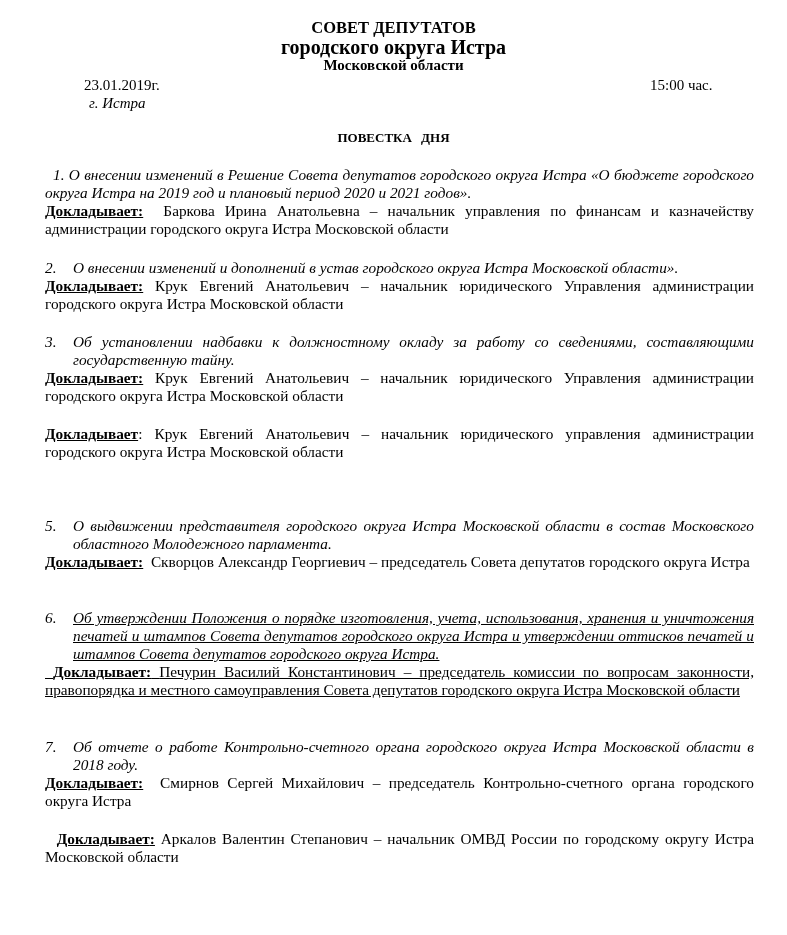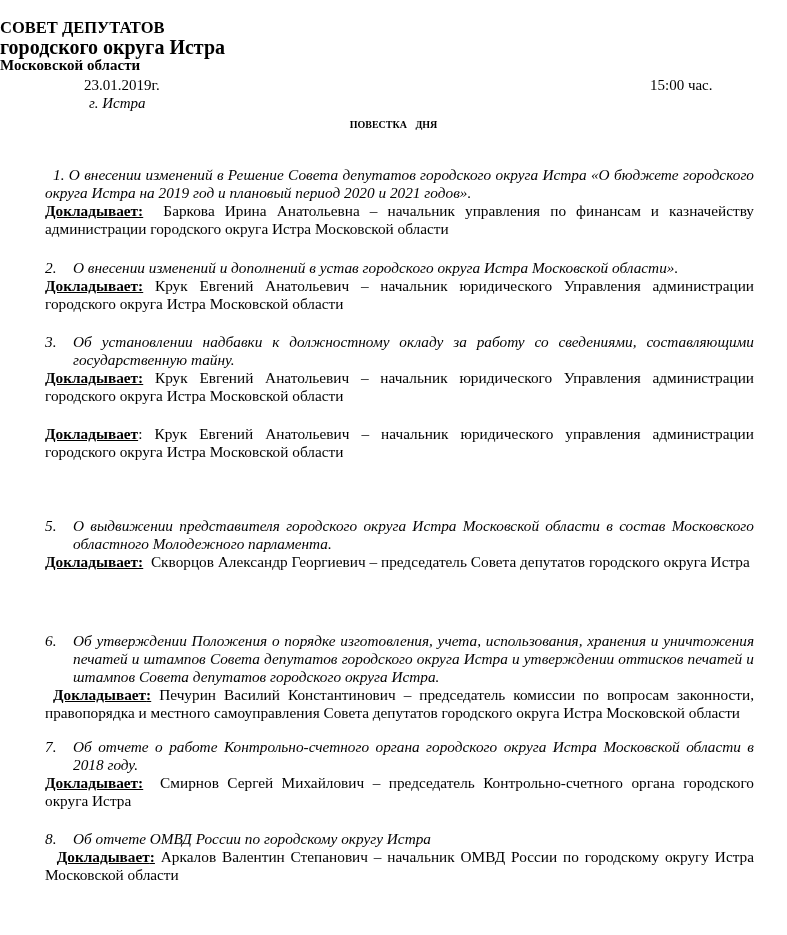--- a/index.html
+++ b/index.html
@@ -21,20 +21,21 @@
       position: absolute;
       left: 0;
       top: 0;
       width: 787px;
       height: 935px;
     }
     .header-title {
       position: absolute;
       left: 0;
       width: 787px;
+      text-align: center;
       font-weight: bold;
     }
     .t1 { top: 18px; font-size: 16.5px; line-height: 20px; }
     .t2 { top: 38px; font-size: 20px; line-height: 18px; }
     .t3 { top: 56px; font-size: 15px; line-height: 18px; }
     .date {
       position: absolute;
       left: 84px;
       top: 76px;
       font-size: 15px;
@@ -49,24 +50,24 @@
       position: absolute;
       left: 89px;
       top: 94px;
       font-size: 15px;
       font-style: italic;
     }
     .agenda-title {
       position: absolute;
       left: 0;
       width: 787px;
-      top: 116px;
+      top: 129px;
       text-align: center;
       font-weight: bold;
-      font-size: 10px;
+      font-size: 13px;
       word-spacing: 6px;
     }
     .item {
       position: absolute;
       left: 45px;
       width: 709px;
     }
     .topic {
       font-style: italic;
       text-align: justify;
@@ -92,21 +93,21 @@
     .speaker-label {
       font-weight: bold;
       text-decoration: underline;
     }
     .i1 { top: 166px; }
     .i1 .topic { padding-left: 0; text-indent: 8px; }
     .i2 { top: 259px; }
     .i3 { top: 333px; }
     .i4 { top: 425px; }
     .i5 { top: 517px; }
-    .i6 { top: 632px; }
+    .i6 { top: 609px; text-decoration: underline; }
     .i7 { top: 738px; }
     .i8 { top: 830px; }
   </style>
 </head>
 <body>
 
 <div class="page">
 
   <div class="header-title t1">СОВЕТ ДЕПУТАТОВ</div>
   <div class="header-title t2">городского округа Истра</div>
@@ -146,17 +147,16 @@
     <div class="topic"><span class="num"><span>6.</span></span><span>Об утверждении Положения о порядке изготовления, учета, использования, хранения и уничтожения печатей и штампов Совета депутатов городского округа Истра и утверждении оттисков печатей и штампов Совета депутатов городского округа Истра.</span></div>
     <div class="speaker">&nbsp;<span class="speaker-label">Докладывает</span><span class="speaker-label">:</span> <span>Печурин Василий Константинович – председатель комиссии по вопросам законности, правопорядка и местного самоуправления Совета депутатов городского округа Истра Московской области</span></div>
   </div>
 
   <div class="item i7">
     <div class="topic"><span class="num"><span>7.</span></span><span>Об отчете о работе Контрольно-счетного органа городского округа Истра Московской области в 2018 году.</span></div>
     <div class="speaker"><span class="speaker-label">Докладывает:</span>&nbsp;&nbsp;<span>Смирнов Сергей Михайлович – председатель Контрольно-счетного органа городского округа Истра</span></div>
   </div>
 
   <div class="item i8">
-    <div class="topic"><span class="num"><span>8.</span></span><span>Об отчете ОМВД России по городскому округу Истра</span></div>
     <div class="speaker">&nbsp;&nbsp;<span class="speaker-label">Докладывает</span><span class="speaker-label">:</span> <span>Аркалов Валентин Степанович – начальник ОМВД России по городскому округу Истра Московской области</span></div>
   </div>
 
 </div>
 
 </body></html>

